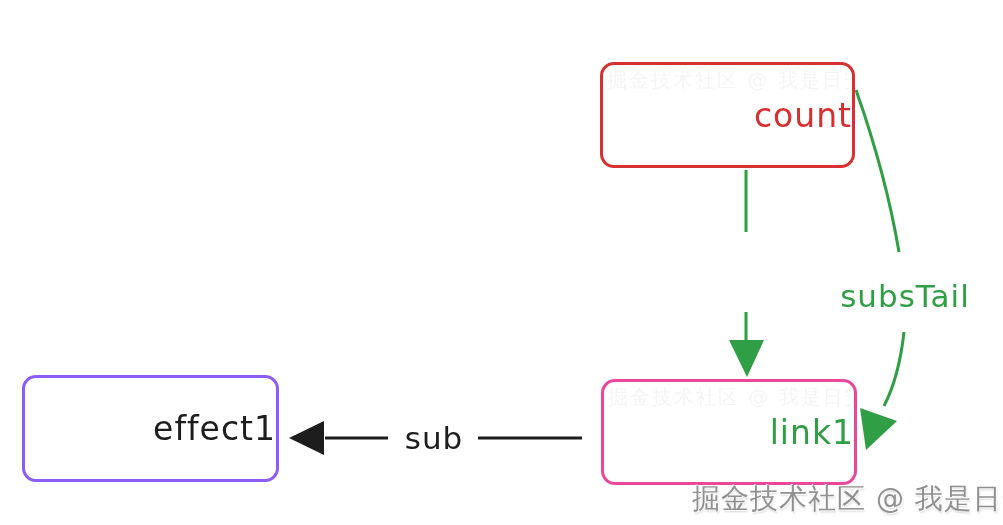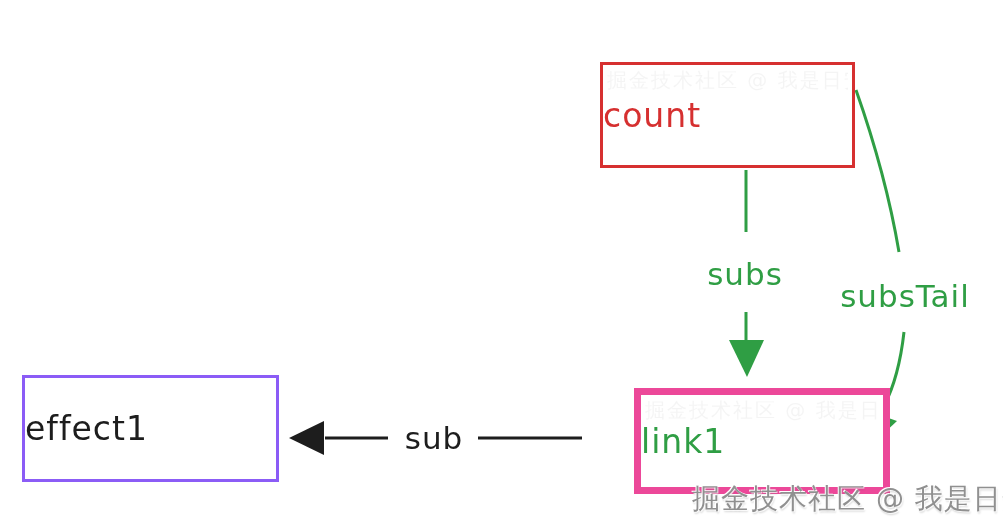--- a/index.html
+++ b/index.html
@@ -19,26 +19,27 @@
     position: absolute;
     left: 0; top: 0;
     width: 1003px;
     height: 525px;
     z-index: 1;
   }
   .node {
     position: absolute;
     display: flex;
     align-items: center;
-    justify-content: flex-start;
+    justify-content: flex-end;
     background: #ffffff;
     box-sizing: border-box;
     z-index: 2;
     font-size: 33px;
     letter-spacing: 1px;
+    border-radius: 14px;
   }
   .node .faint-wm {
     position: absolute;
     top: 2px;
     left: 4px;
     right: 4px;
     font-size: 20px;
     letter-spacing: 2px;
     color: #777;
     opacity: 0.07;
@@ -46,25 +47,24 @@
     overflow: hidden;
     pointer-events: none;
   }
   #node-count {
     left: 600px; top: 62px;
     width: 255px; height: 106px;
     border: 3px solid #d63030;
     color: #d63030;
   }
   #node-link1 {
-    left: 634px; top: 379px;
+    left: 601px; top: 379px;
     width: 256px; height: 106px;
-    border: 7px solid #ec4899;
+    border: 3px solid #ec4899;
     color: #2f9e44;
-    margin-top: 9px;
   }
   #node-effect1 {
     left: 22px; top: 375px;
     width: 257px; height: 107px;
     border: 3px solid #8b5cf6;
     color: #1d1d1d;
   }
   .edge-label {
     position: absolute;
     transform: translate(-50%, -50%);
@@ -114,21 +114,20 @@
 
   <div id="node-link1" class="node">
     <span class="faint-wm">掘金技术社区 @ 我是日安</span>
     <span>link1</span>
   </div>
 
   <div id="node-effect1" class="node">
     <span>effect1</span>
   </div>
 
-  <div id="label-subs" class="edge-label">subs</div>
 
   <div id="label-sub" class="edge-label">sub</div>
 
   <div id="label-substail" class="edge-label">subsTail</div>
 
   <div id="watermark">掘金技术社区 @ 我是日安</div>
 
 </div>
 
 </body></html>

